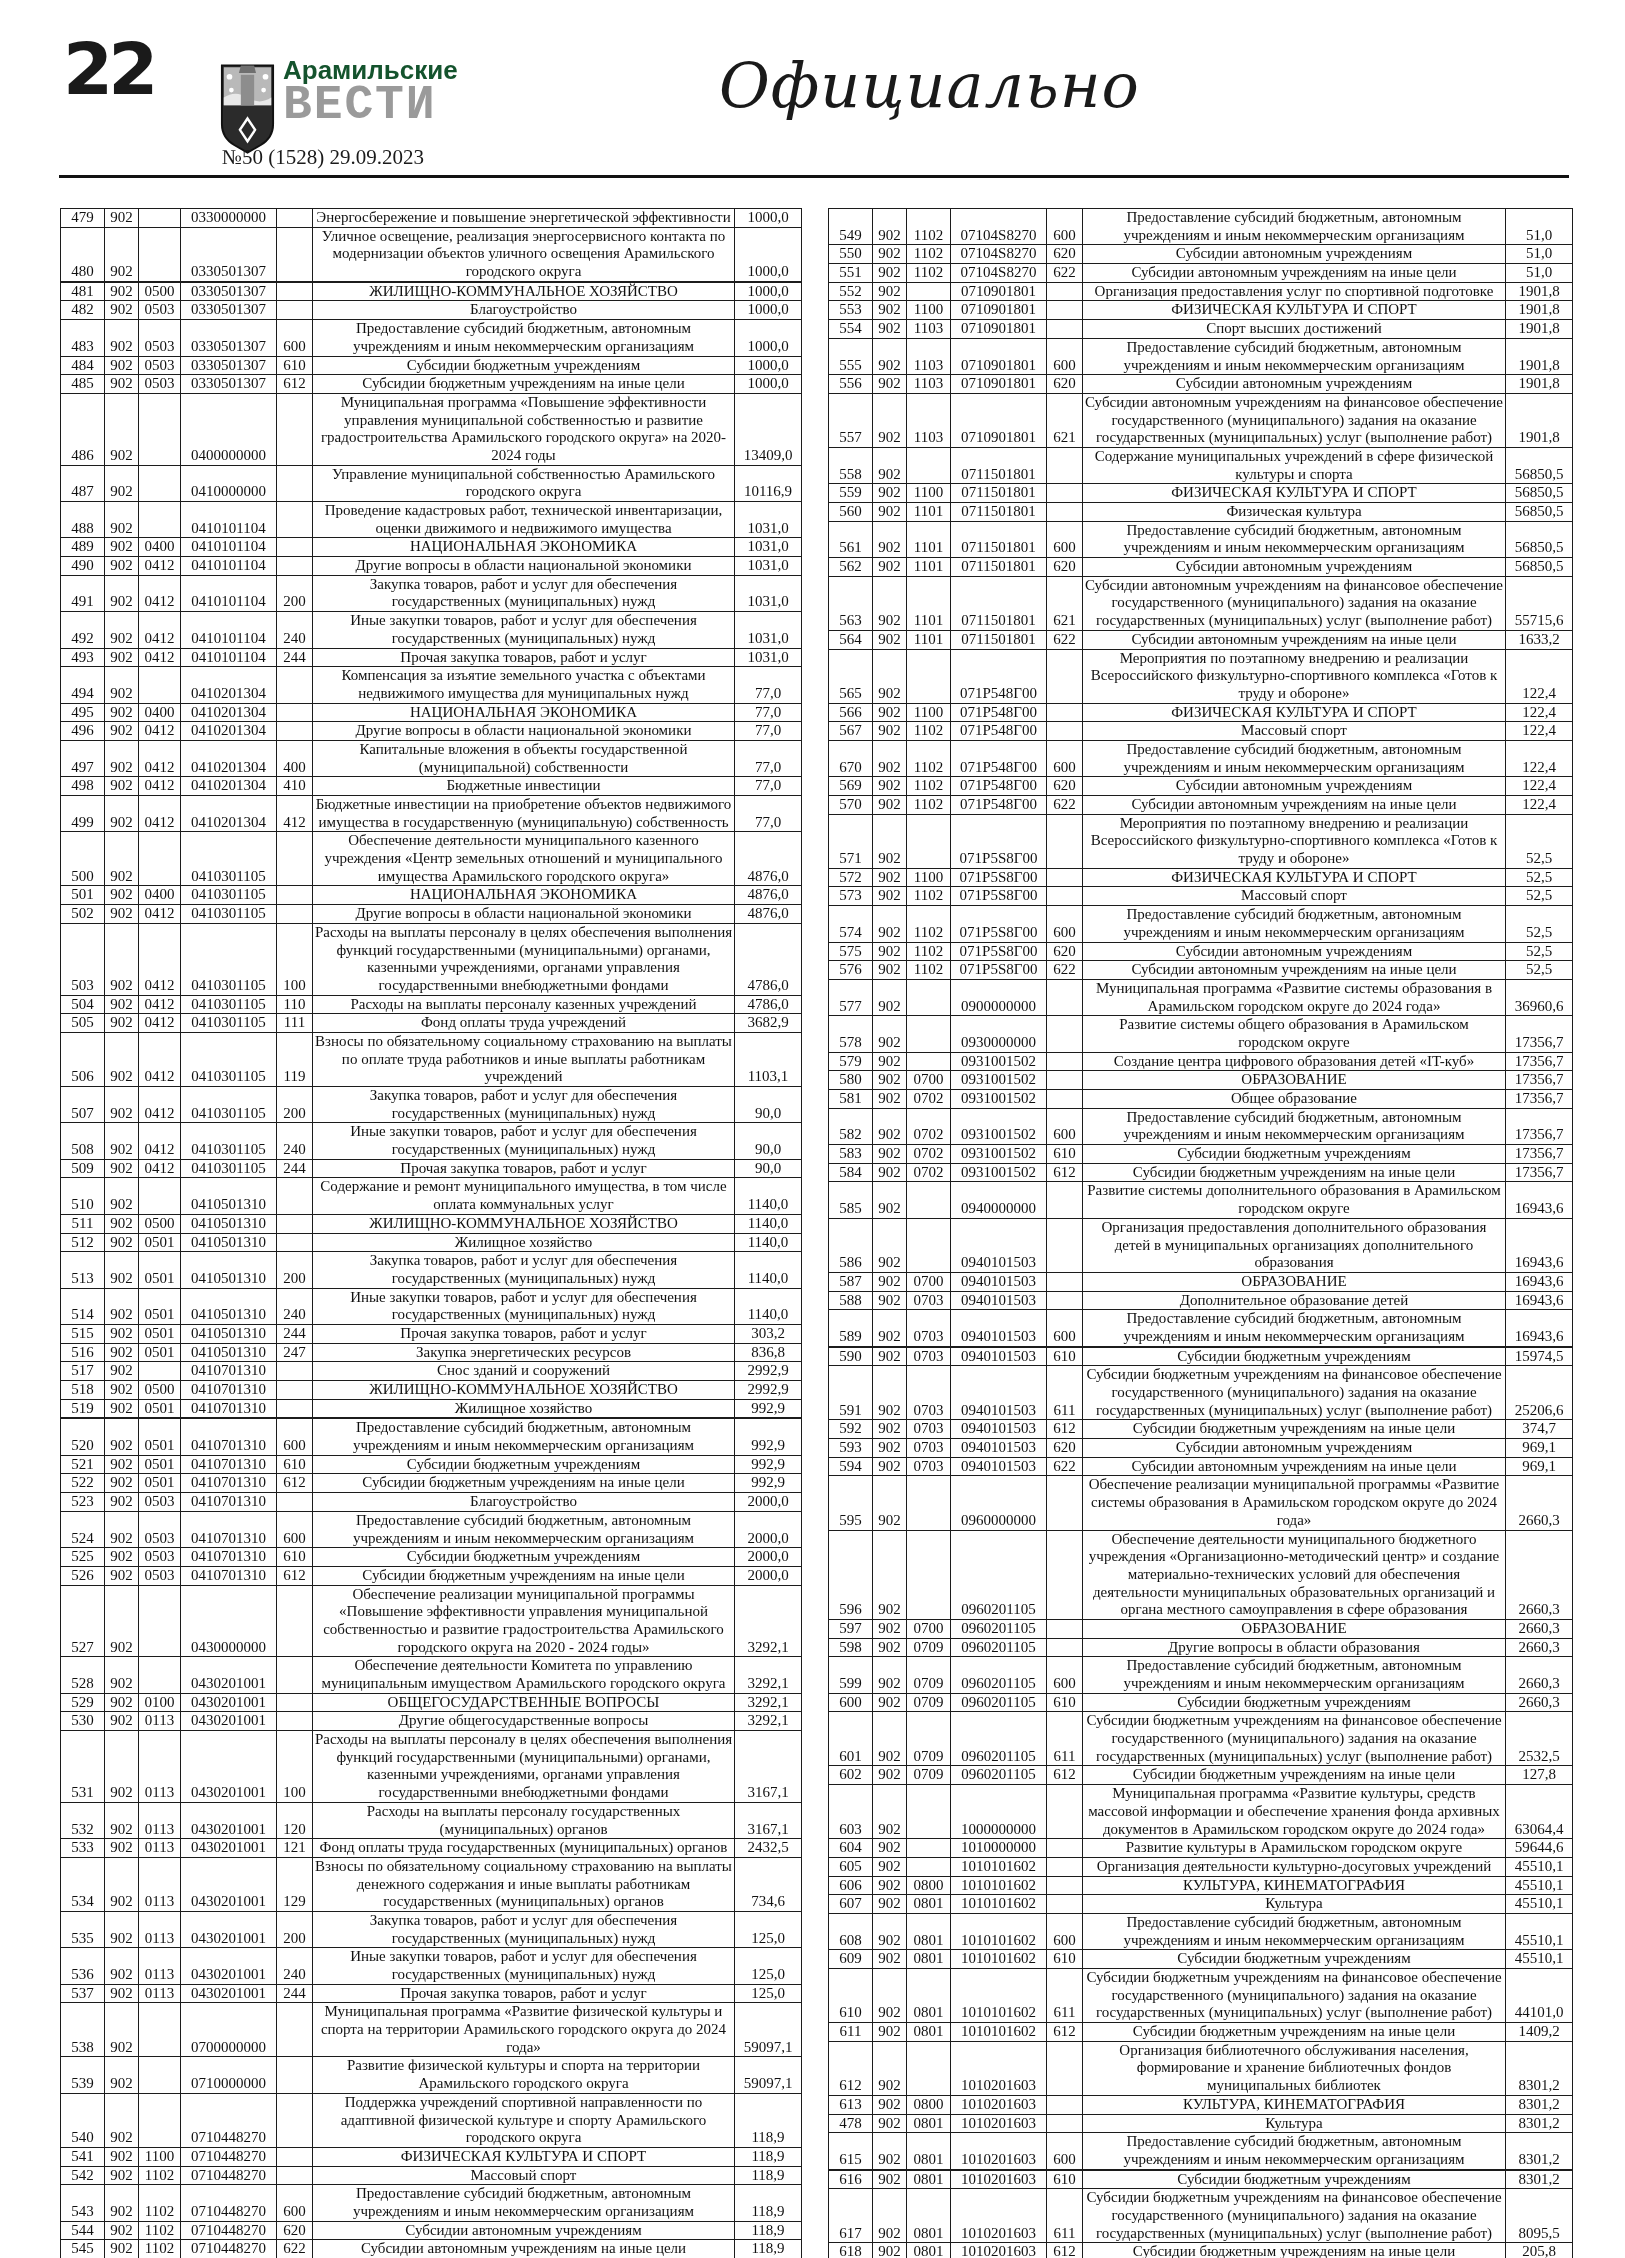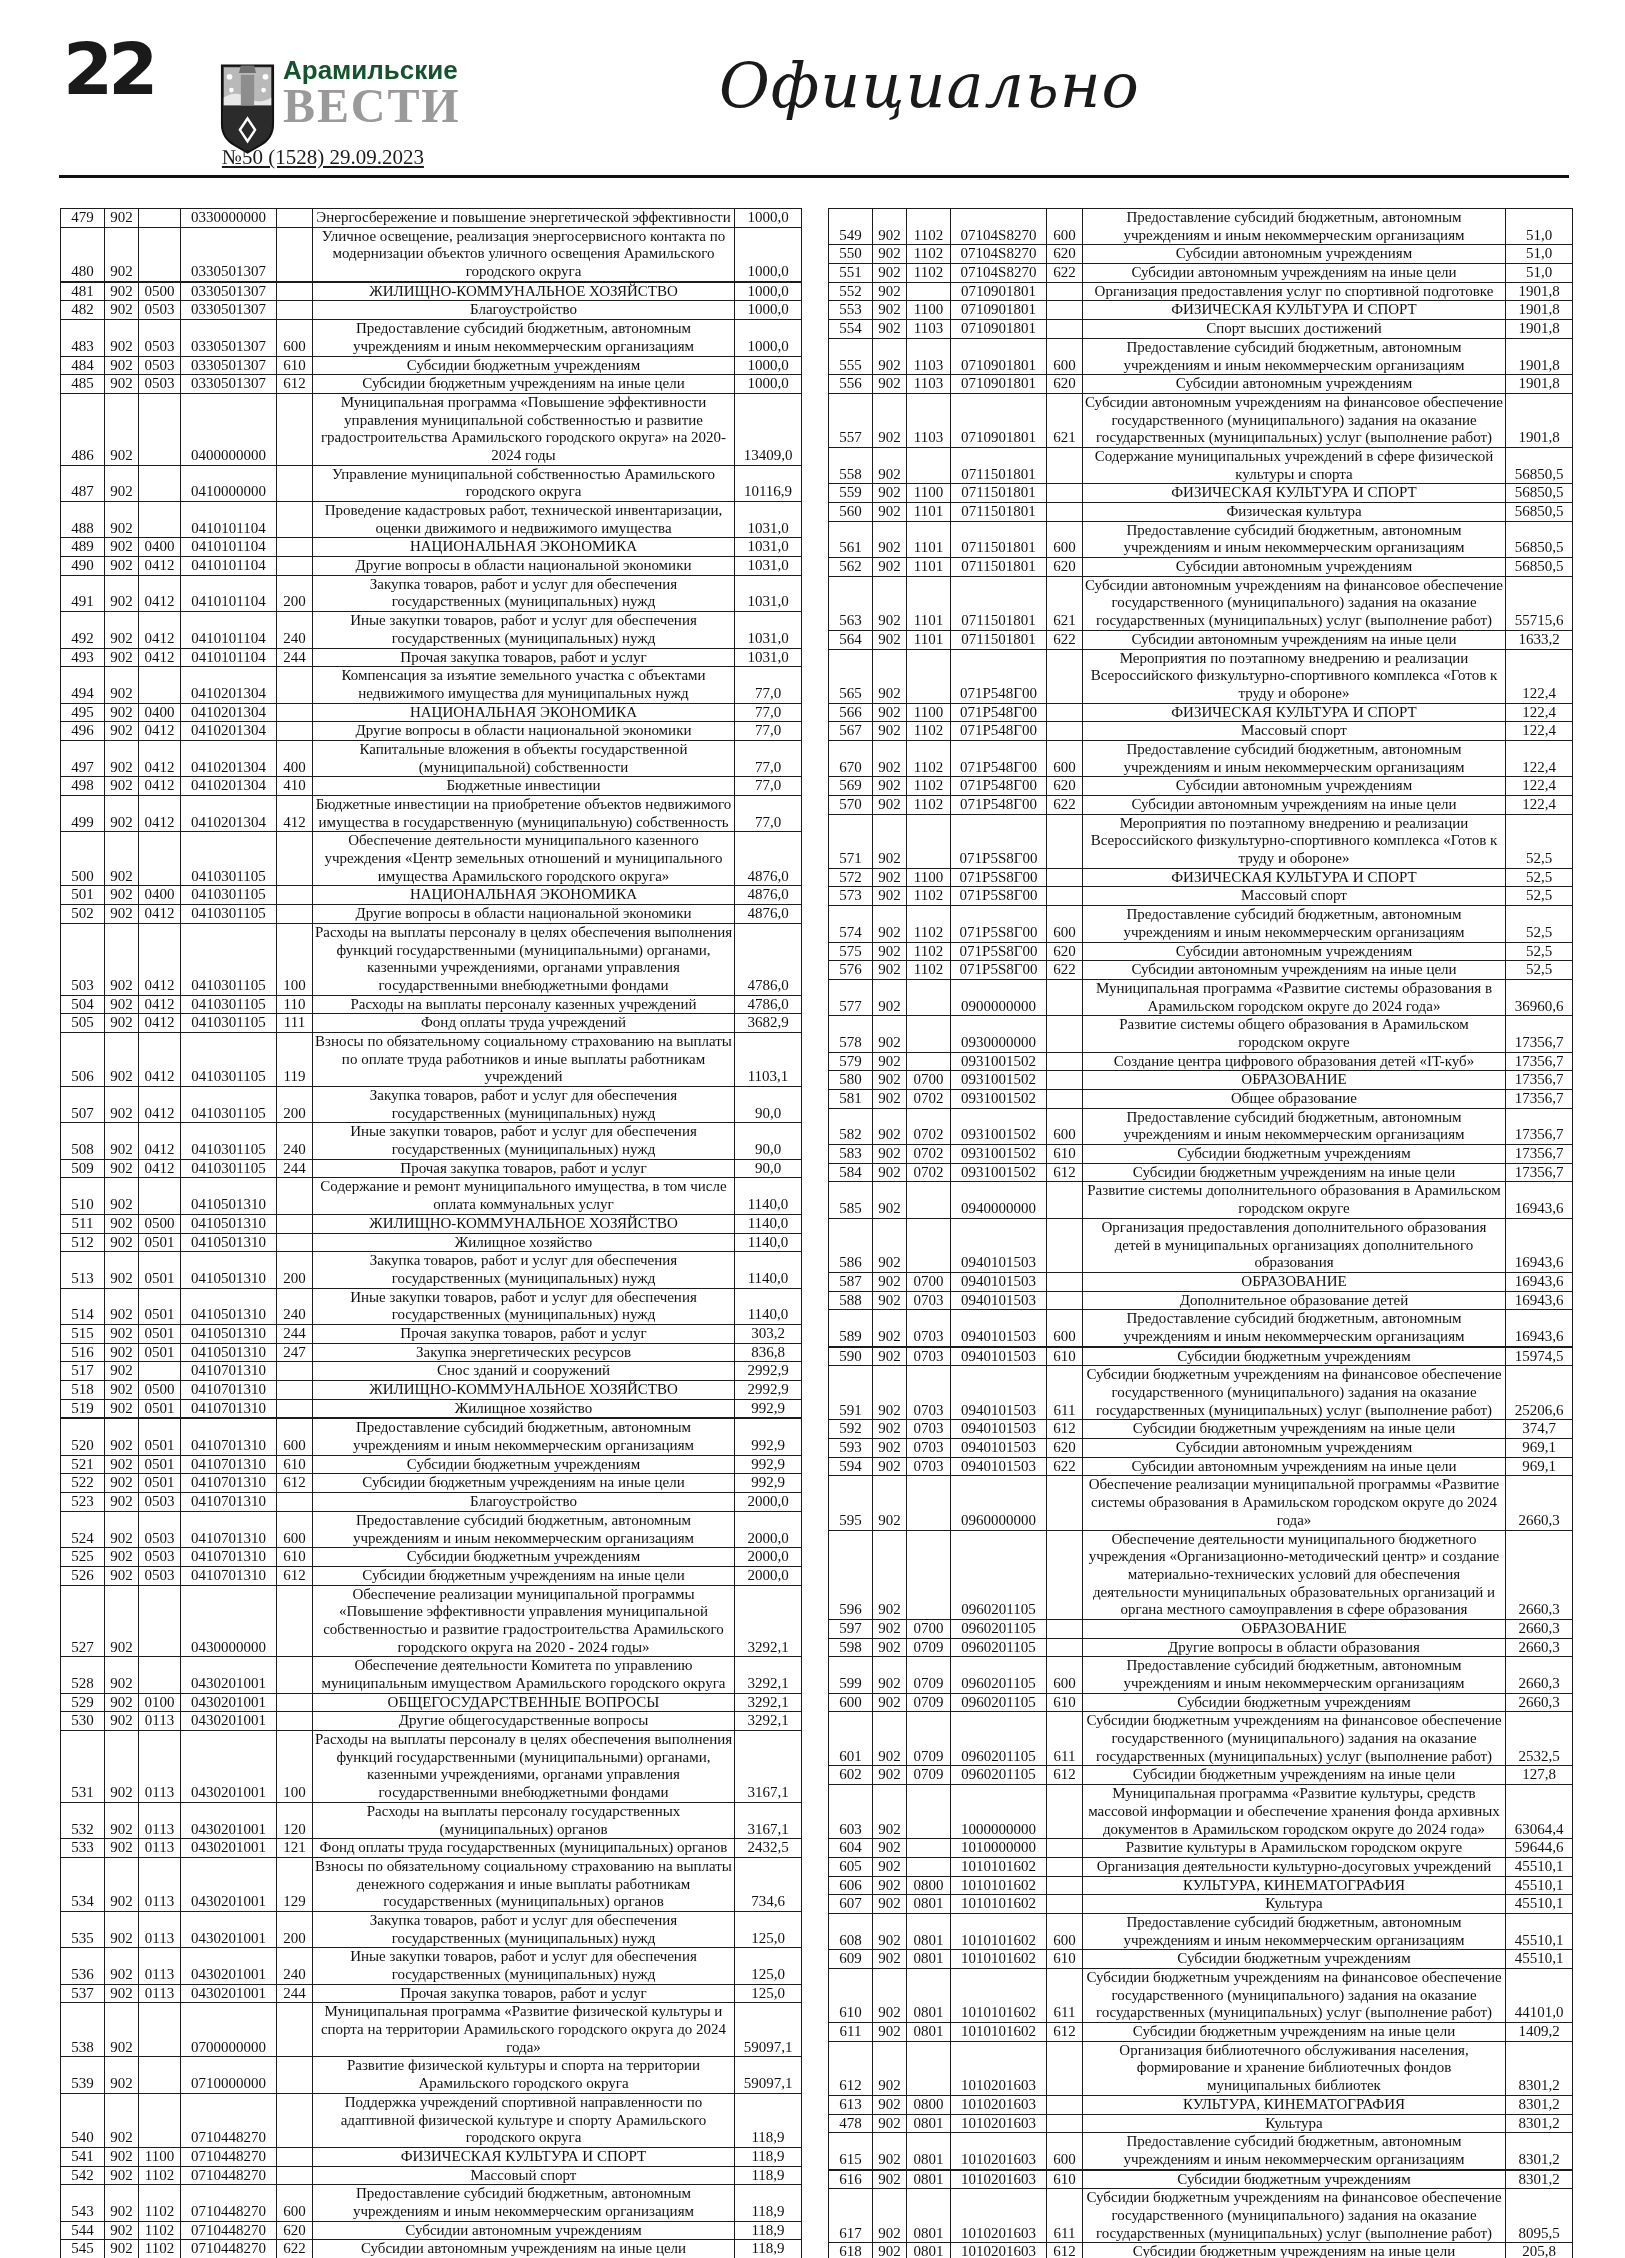--- a/index.html
+++ b/index.html
@@ -18,28 +18,28 @@
     letter-spacing:-4.8px;color:#1a1a1a;
   }
   .masthead{position:absolute;left:220px;top:57px;width:249px;}
   .crest{position:absolute;left:0;top:5.7px;width:55px;height:92px;}
   .masthead-text{position:absolute;left:63px;top:0;white-space:nowrap;}
   .masthead-top{
     font-family:"Liberation Sans", sans-serif;
     font-weight:bold;font-size:26px;color:#14532d;line-height:1;
   }
   .masthead-bottom{
-    font-family:Liberation Serif, serif;
+    font-family:Liberation Mono, monospace;
     font-weight:bold;font-size:48px;color:#9a9a9a;line-height:0.95;
     letter-spacing:1.9px;
   }
   .issue-line{
     position:absolute;left:1.9px;top:88px;white-space:nowrap;
     font-family:"Liberation Serif", serif;
-    font-size:21px;color:#1a1a1a;text-decoration:underline;
+    font-size:21px;color:#1a1a1a;
   }
   .section-title{
     position:absolute;left:719px;top:55px;
     font-family:"DejaVu Serif", serif;
     font-style:italic;font-size:62px;line-height:1;
     color:#1a1a1a;letter-spacing:1px;white-space:nowrap;
   }
   .header-rule{
     position:absolute;left:59px;top:175px;width:1510px;height:2.9px;
     background:#111;

